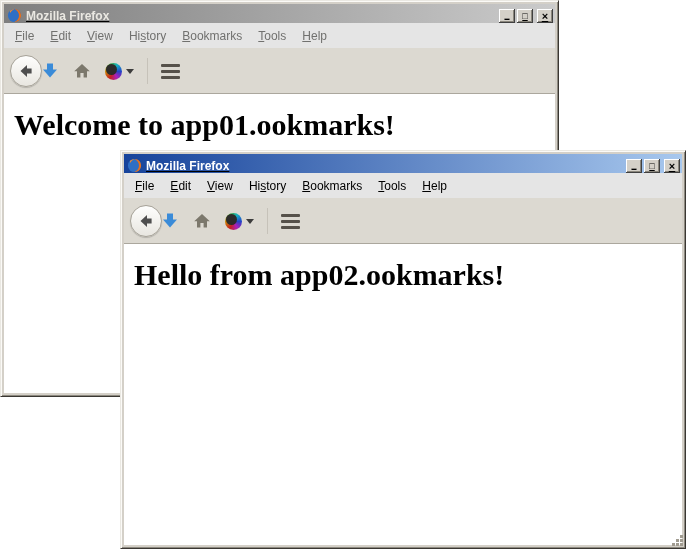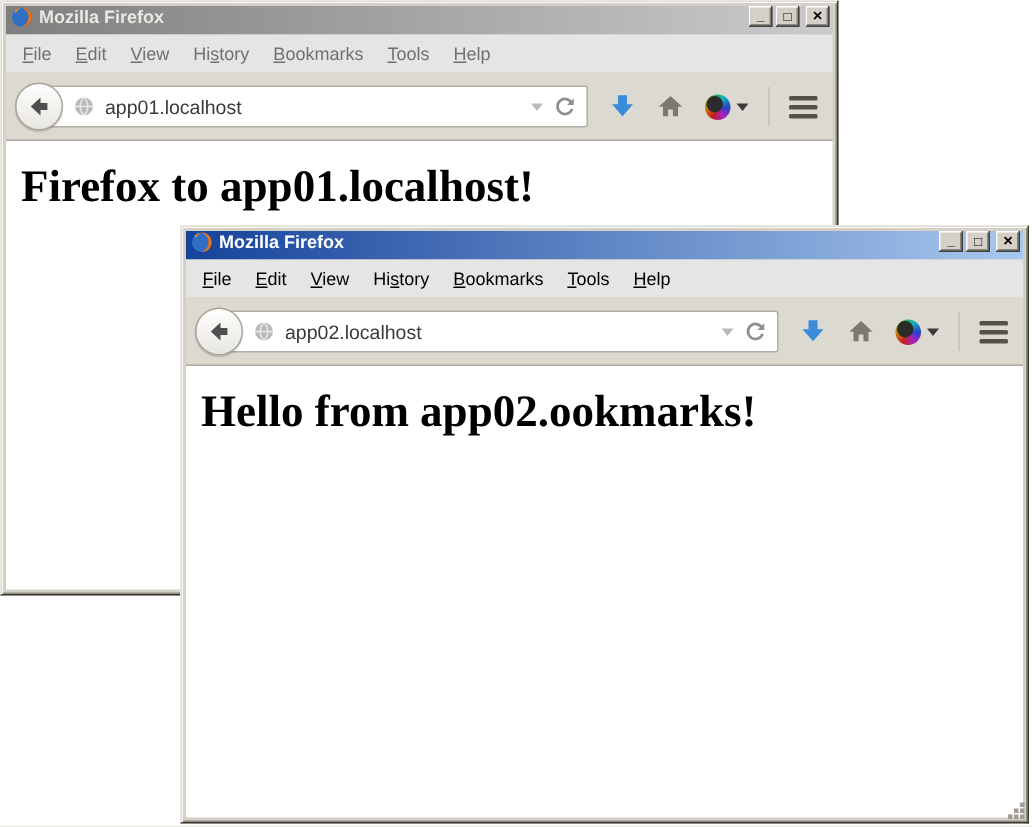--- a/index.html
+++ b/index.html
@@ -11,21 +11,21 @@
   .win{
     position:absolute;box-sizing:border-box;
     background:#d4d0c8;
     border:1px solid;border-color:#eae8e2 #3a3733 #3a3733 #eae8e2;
     box-shadow: inset 1px 1px 0 #fbfaf7, inset -1px -1px 0 #8e8a80;
     padding:3px;display:flex;flex-direction:column;
   }
   #win-back{left:0;top:0;width:559px;height:397px;z-index:1;}
   #win-front{left:120px;top:150px;width:566px;height:399px;z-index:10;}
   
-  .titlebar{height:19px;flex:0 0 19px;display:flex;align-items:flex-start;gap:4px;padding:0 2px 0 3px;}
+  .titlebar{height:19px;flex:0 0 19px;display:flex;align-items:flex-end;gap:4px;padding:0 2px 0 3px;text-decoration:underline;}
   .titlebar.active{background:linear-gradient(to right,#16439b,#a8c8ee);}
   .titlebar.inactive{background:linear-gradient(to right,#7f7f7f,#cbcbcb);}
   .title{flex:1;font-size:12px;font-weight:bold;white-space:nowrap;overflow:hidden;}
   .active .title{color:#ffffff;}
   .inactive .title{color:#eae8e2;}
   .ff-icon{width:15px;height:15px;display:block;}
   .winbtns{display:flex;gap:2px;}
   .winbtn{
     width:16px;height:14px;background:#d4d0c8;border:0;padding:0;margin:0;
     box-shadow: inset -1px -1px 0 #404040, inset 1px 1px 0 #ffffff, inset -2px -2px 0 #8a867c;
@@ -106,36 +106,20 @@
     <span class="menuitem"><span></span><span class="accel">T</span><span>ools</span></span>
     <span class="menuitem"><span></span><span class="accel">H</span><span>elp</span></span>
   </div>
 
   <div class="navbar">
     <span class="backbtn">
       <svg viewBox="0 0 16 16" width="16" height="16">
         <path d="M9 2 L2.5 8 L9 14 L9 10.4 L13.6 10.4 L13.6 5.6 L9 5.6 Z" fill="#4e4e4e"></path>
       </svg>
     </span>
-    <span class="urlbar">
-      <span class="globe">
-        <svg viewBox="0 0 14 14" width="14" height="14">
-          <circle cx="7" cy="7" r="6" fill="#b9b9b9"></circle>
-          <path d="M1 7 H13 M7 1 A8.5 8.5 0 0 1 7 13 M7 1 A8.5 8.5 0 0 0 7 13" stroke="#e9e9e9" stroke-width="1" fill="none"></path>
-        </svg>
-      </span>
-      <span class="url-text">app01.localhost</span>
-      <span class="dd-caret"></span>
-      <span class="reload">
-        <svg viewBox="0 0 15 15" width="15" height="15">
-          <path d="M12 4.5 A5 5 0 1 0 12.4 8.6" stroke="#8f8f8f" stroke-width="1.8" fill="none"></path>
-          <path d="M13.5 1.5 L13.5 6 L9 6 Z" fill="#8f8f8f"></path>
-        </svg>
-      </span>
-    </span>
     <span class="tool">
       <svg viewBox="0 0 18 18" width="18" height="18">
         <path d="M6 1.5 H12 V7.5 H16 L9 15.5 L2 7.5 H6 Z" fill="#3a8bd8"></path>
       </svg>
     </span>
     <span class="tool">
       <svg viewBox="0 0 18 18" width="18" height="18">
         <path d="M9 2 L1.2 9.2 H4 V15.5 H7.4 V11 H10.6 V15.5 H14 V9.2 H16.8 Z" fill="#7c786c"></path>
       </svg>
     </span>
@@ -145,21 +129,21 @@
     </span>
     <span class="sep"></span>
     <span class="tool hamburger">
         <i></i>
         <i></i>
         <i></i>
       </span>
   </div>
 
   <div class="content">
-    <h1>Firefox to app01.localhost!</h1>
+    <h1>Welcome to app01.ookmarks!</h1>
   </div>
 </div>
 
 <div class="win" id="win-front">
   <div class="titlebar active">
     <span class="ff-icon">
       <svg viewBox="0 0 16 16" width="15" height="15">
         <circle cx="8" cy="8" r="7" fill="#2f6fc4"></circle>
         <path d="M8 1 C12 1 15 4 15 8 C15 12 12 15 8 15 C11.2 13.3 12.8 11 12.8 8 C12.8 5 11 2.6 8 1 Z" fill="#e8701a"></path>
         <path d="M3 3.2 C4.4 2 6 1.3 8 1 C5.6 2.2 4.2 3.6 3.6 5.4 Z" fill="#f08a2d"></path>
@@ -182,36 +166,20 @@
     <span class="menuitem"><span></span><span class="accel">T</span><span>ools</span></span>
     <span class="menuitem"><span></span><span class="accel">H</span><span>elp</span></span>
   </div>
 
   <div class="navbar">
     <span class="backbtn">
       <svg viewBox="0 0 16 16" width="16" height="16">
         <path d="M9 2 L2.5 8 L9 14 L9 10.4 L13.6 10.4 L13.6 5.6 L9 5.6 Z" fill="#4e4e4e"></path>
       </svg>
     </span>
-    <span class="urlbar">
-      <span class="globe">
-        <svg viewBox="0 0 14 14" width="14" height="14">
-          <circle cx="7" cy="7" r="6" fill="#b9b9b9"></circle>
-          <path d="M1 7 H13 M7 1 A8.5 8.5 0 0 1 7 13 M7 1 A8.5 8.5 0 0 0 7 13" stroke="#e9e9e9" stroke-width="1" fill="none"></path>
-        </svg>
-      </span>
-      <span class="url-text">app02.localhost</span>
-      <span class="dd-caret"></span>
-      <span class="reload">
-        <svg viewBox="0 0 15 15" width="15" height="15">
-          <path d="M12 4.5 A5 5 0 1 0 12.4 8.6" stroke="#8f8f8f" stroke-width="1.8" fill="none"></path>
-          <path d="M13.5 1.5 L13.5 6 L9 6 Z" fill="#8f8f8f"></path>
-        </svg>
-      </span>
-    </span>
     <span class="tool">
       <svg viewBox="0 0 18 18" width="18" height="18">
         <path d="M6 1.5 H12 V7.5 H16 L9 15.5 L2 7.5 H6 Z" fill="#3a8bd8"></path>
       </svg>
     </span>
     <span class="tool">
       <svg viewBox="0 0 18 18" width="18" height="18">
         <path d="M9 2 L1.2 9.2 H4 V15.5 H7.4 V11 H10.6 V15.5 H14 V9.2 H16.8 Z" fill="#7c786c"></path>
       </svg>
     </span>

